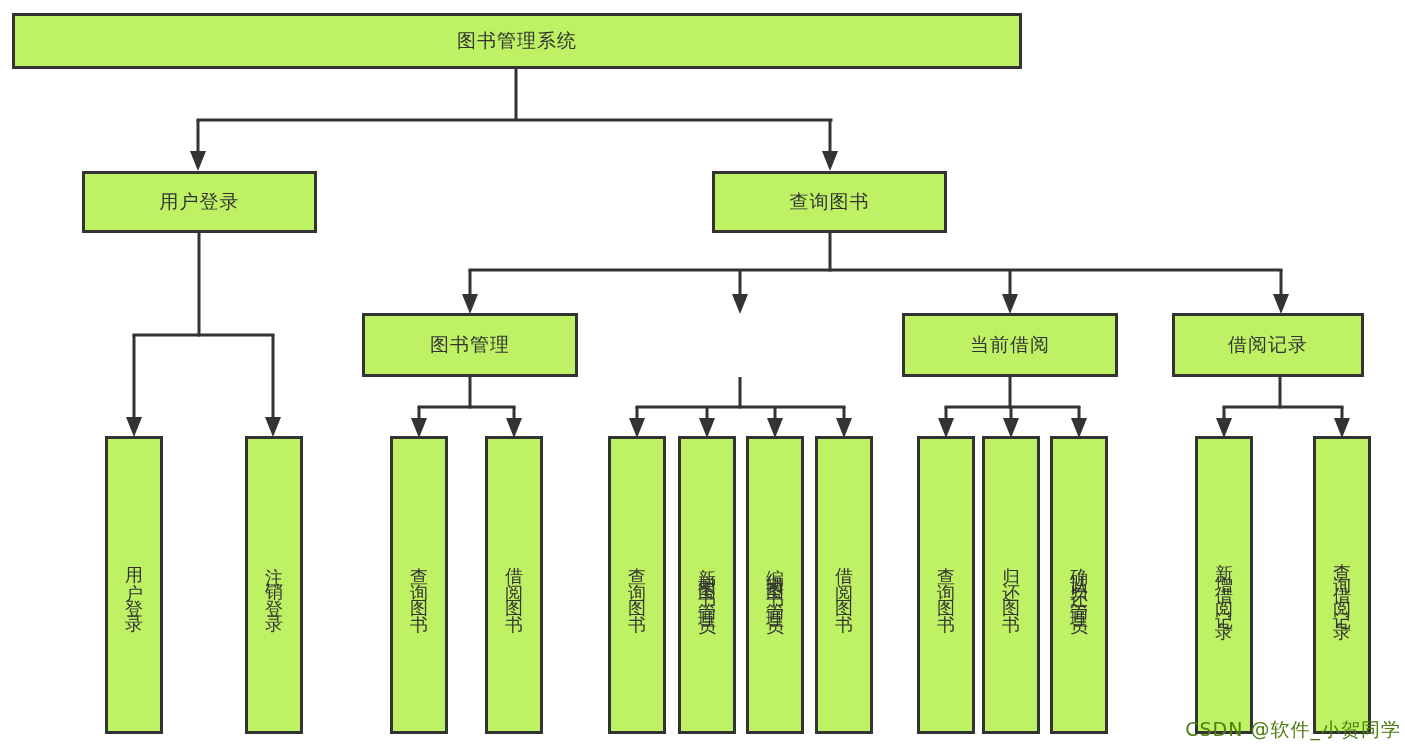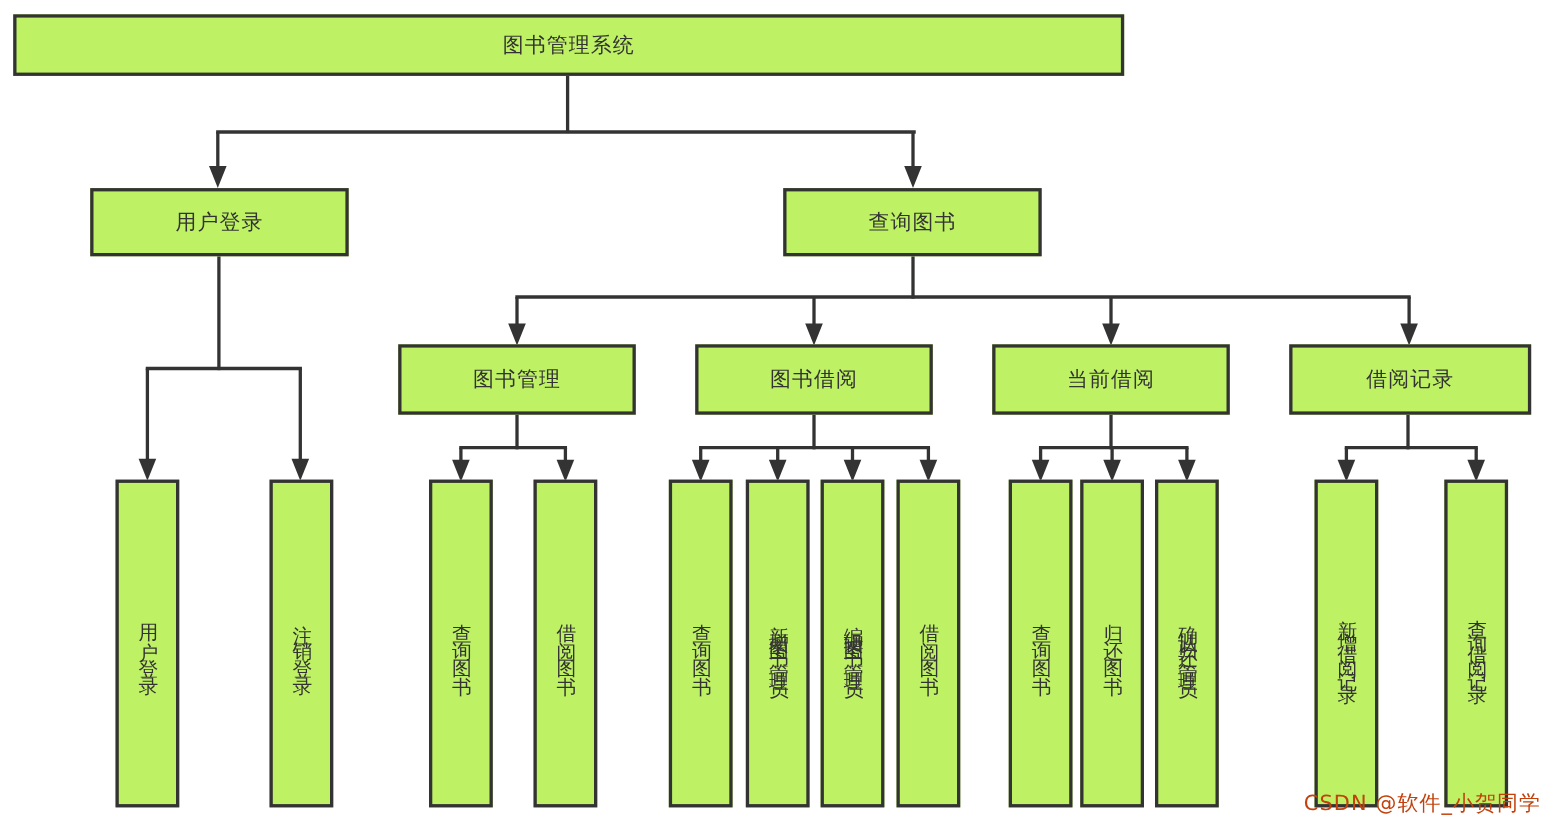--- a/index.html
+++ b/index.html
@@ -16,21 +16,21 @@
   .leaf{top:436px;width:58px;height:298px;}
   .vtext{
     writing-mode:vertical-rl;text-orientation:mixed;
     font-size:18px;line-height:1;white-space:nowrap;
   }
   .sp-wide{letter-spacing:16px;}
   .sp-mid{letter-spacing:12px;}
   .sp-narrow{letter-spacing:7px;}
   .watermark{
     position:absolute;right:4px;bottom:4px;font-size:19px;
-    color:#c2410c;letter-spacing:1px;white-space:nowrap;
+    color:#4d7c0f;letter-spacing:1px;white-space:nowrap;
   }
 </style>
 </head>
 <body>
 
 <div class="canvas">
 
   <svg class="connectors" viewBox="0 0 1405 747" xmlns="http://www.w3.org/2000/svg">
     <g stroke="#333333" stroke-width="3" fill="none">
 
@@ -107,27 +107,24 @@
   <div class="node" style="left:82px;top:171px;width:235px;height:62px;">
     <span class="lbl">用户登录</span>
   </div>
   <div class="node" style="left:712px;top:171px;width:235px;height:62px;">
     <span class="lbl">查询图书</span>
   </div>
 
   <div class="node" style="left:362px;top:313px;width:216px;height:64px;">
     <span class="lbl">图书管理</span>
   </div>
-  <div class="node" style="left:632px;top:313px;width:216px;height:64px;">
-    <span class="lbl">图书借阅</span>
-  </div>
   <div class="node" style="left:902px;top:313px;width:216px;height:64px;">
     <span class="lbl">当前借阅</span>
   </div>
-  <div class="node" style="left:1172px;top:313px;width:220px;height:64px;">
+  <div class="node" style="left:1172px;top:313px;width:192px;height:64px;">
     <span class="lbl">借阅记录</span>
   </div>
 
   <div class="node leaf" style="left:105px;">
     <span class="vtext sp-wide">用户登录</span>
   </div>
   <div class="node leaf" style="left:245px;">
     <span class="vtext sp-wide">注销登录</span>
   </div>
 

